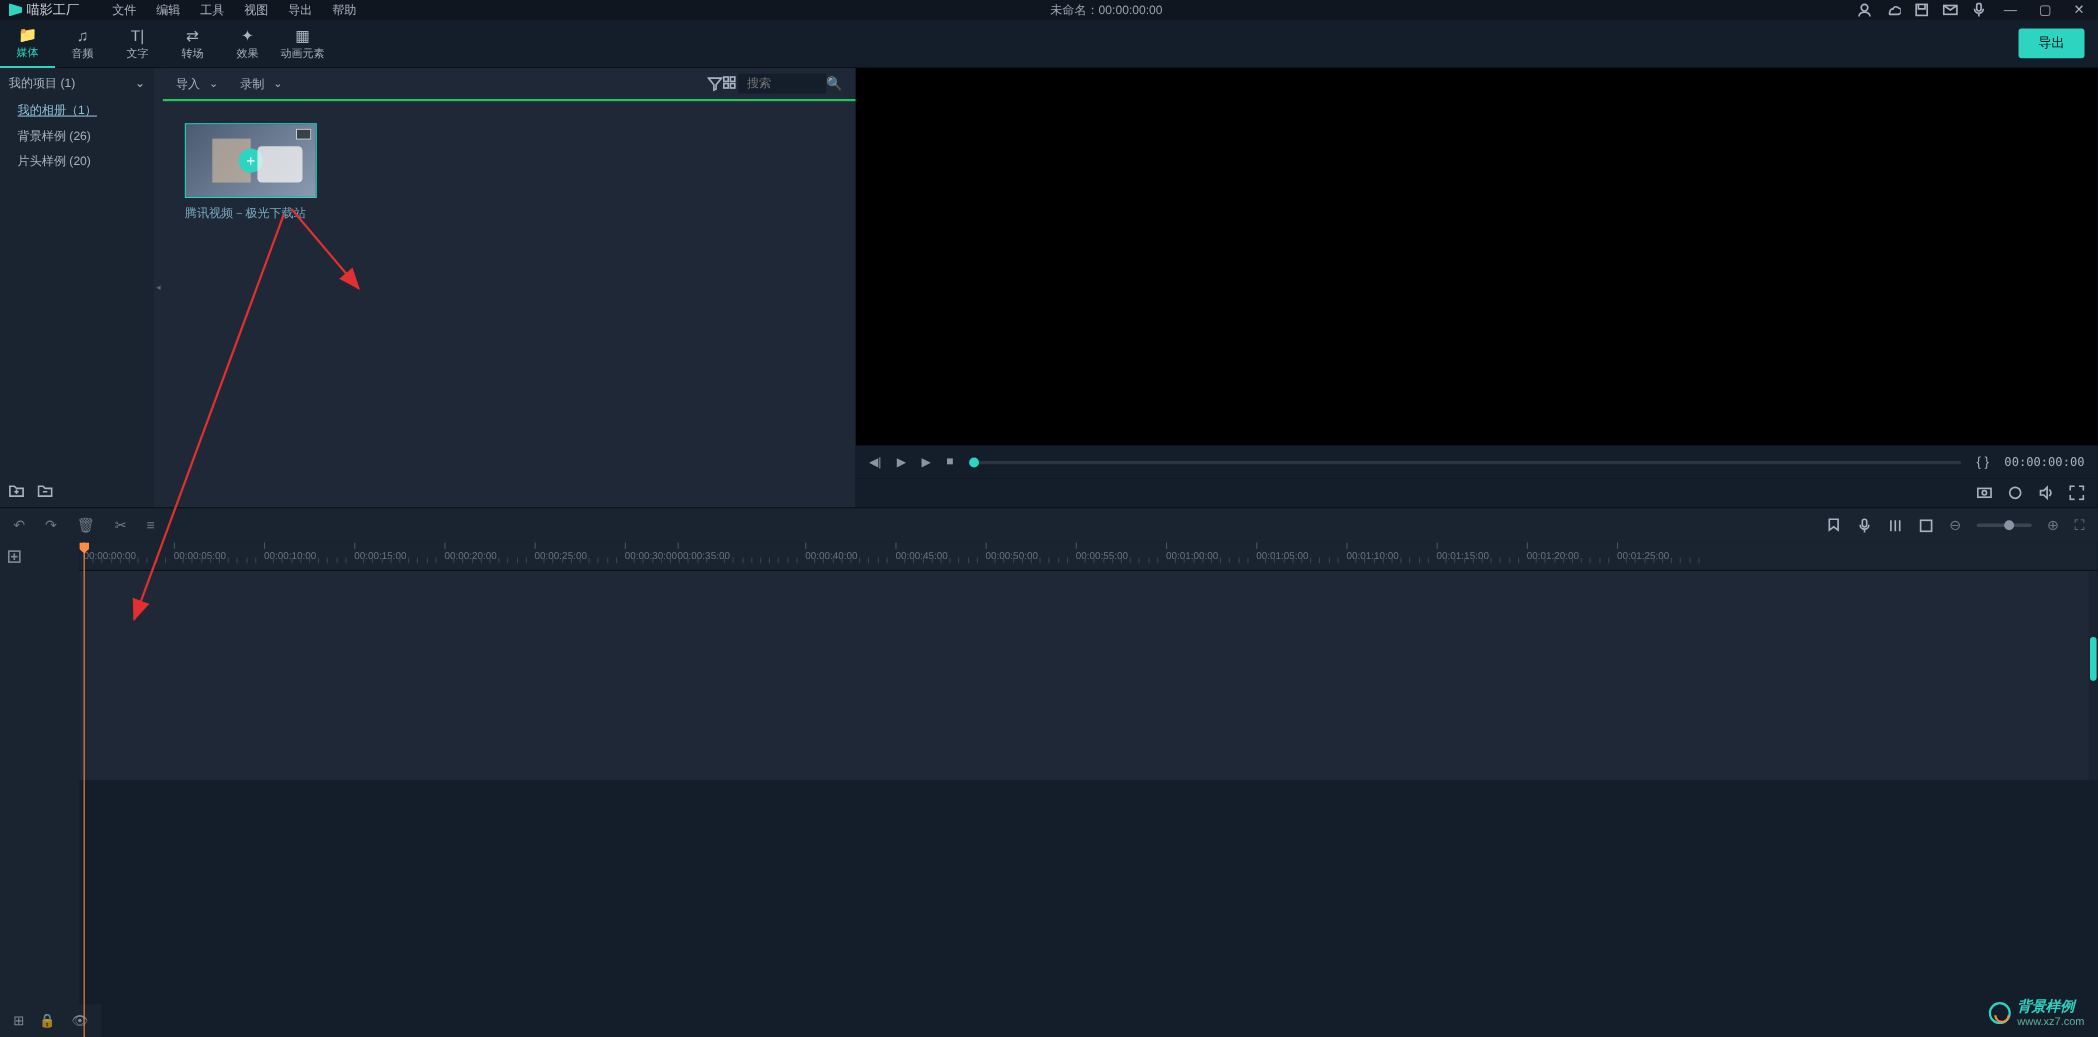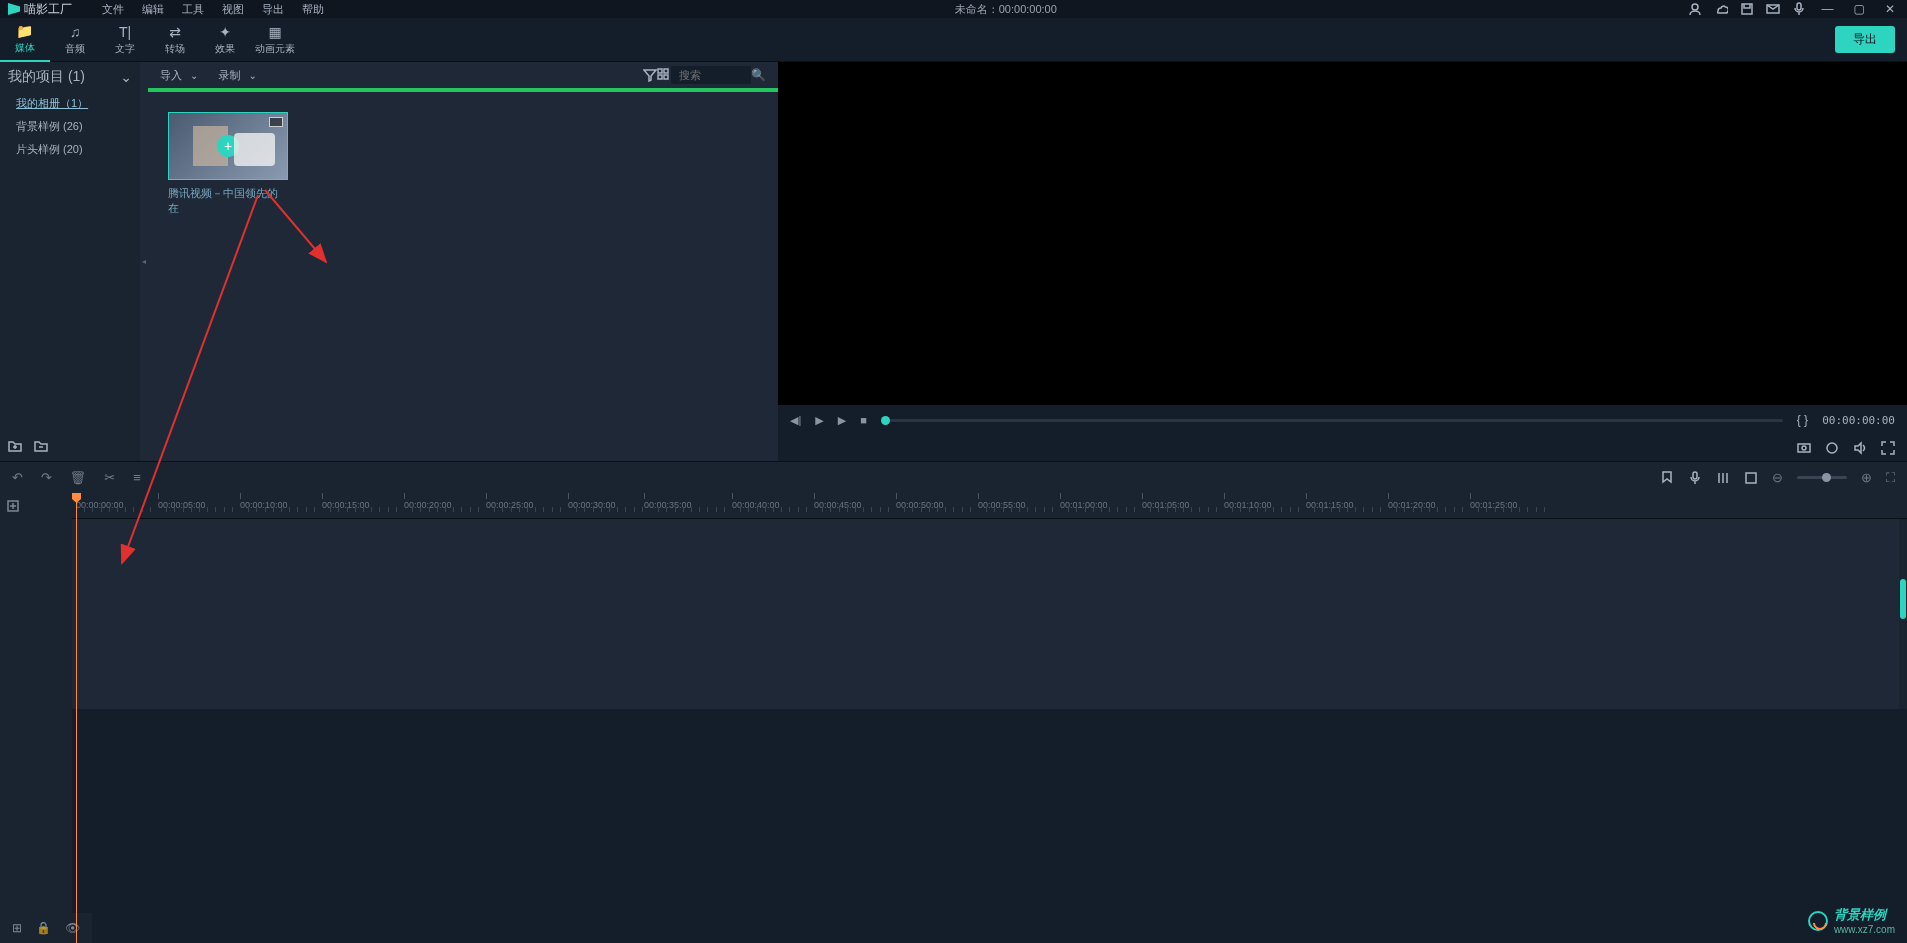--- a/index.html
+++ b/index.html
@@ -22,29 +22,29 @@
 .toolbar .tab.active { border-bottom: 2px solid #2dd4bf; color: #2dd4bf; }
 .toolbar .tab-icon { font-size: 14px; }
 .toolbar .spacer { flex: 1; }
 .toolbar .export-btn { background: #2dd4bf; color: #0a1018; padding: 5px 18px; border-radius: 3px; margin-right: 12px; cursor: pointer; font-size: 12px; font-weight: 500; }
 
 
 .main-row { height: 399px; display: flex; }
 
 
 .sidebar { width: 140px; background: #1a2330; display: flex; flex-direction: column; }
-.sidebar-header { padding: 6px 8px; display: flex; align-items: center; justify-content: space-between; font-size: 14px; }
+.sidebar-header { padding: 6px 8px; display: flex; align-items: center; justify-content: space-between; font-size: 11px; }
 .sidebar-item { padding: 4px 16px; font-size: 11px; cursor: pointer; }
 .sidebar-item.active { text-decoration: underline; color: #8fc1d8; }
 .sidebar-collapse { width: 8px; background: #1e2836; display: flex; align-items: center; justify-content: center; cursor: pointer; font-size: 8px; color: #5a6472; }
 .sidebar-bottom { margin-top: auto; padding: 8px; display: flex; gap: 12px; }
 
 
 .media-panel { flex: 1; background: #1e2836; display: flex; flex-direction: column; max-width: 630px; }
-.media-header { height: 30px; display: flex; align-items: center; padding: 0 12px; gap: 20px; border-bottom: 4px solid #22c55e; }
+.media-header { height: 30px; display: flex; align-items: center; padding: 0 12px; gap: 20px; border-bottom: 2px solid #22c55e; }
 .media-header .dropdown { display: flex; align-items: center; gap: 8px; cursor: pointer; font-size: 11px; }
 .media-header .dropdown::after { content: '⌄'; font-size: 10px; }
 .media-header .right-icons { margin-left: auto; display: flex; align-items: center; }
 .media-header .search-box { background: #141d2a; border: none; color: #8a94a2; padding: 3px 8px; width: 80px; font-size: 11px; }
 .media-header .search-btn { cursor: pointer; opacity: 0.7; }
 .media-grid { padding: 20px; flex: 1; }
 .media-item { width: 120px; display: inline-block; }
 .media-thumb { width: 120px; height: 68px; border: 1px solid #2dd4bf; position: relative; background: linear-gradient(135deg, #4a5a70 0%, #6a7a90 50%, #8a9ab0 100%); }
 .media-thumb::before { content: ''; position: absolute; left: 20%; top: 20%; width: 30%; height: 60%; background: rgba(200,180,160,0.7); }
 .media-thumb::after { content: ''; position: absolute; right: 10%; top: 30%; width: 35%; height: 50%; background: rgba(240,240,240,0.8); border-radius: 4px; }
@@ -214,21 +214,21 @@
         <input class="search-box" placeholder="搜索" style="">
         <span class="search-btn">🔍</span>
       </div>
     </div>
     <div class="media-grid">
       <div class="media-item">
         <div class="media-thumb">
           <div class="media-thumb-icon"></div>
           <div class="media-add-icon">+</div>
         </div>
-        <div class="media-label">腾讯视频－中国领先的在</div>
+        <div class="media-label">腾讯视频－极光下载站</div>
       </div>
     </div>
   </div>
 
   <div class="preview-panel">
     <div class="preview-video"></div>
     <div class="preview-controls">
       <span class="pc-icon">◀|</span>
       <span class="pc-icon">▶</span>
       <span class="pc-icon">▶</span>
@@ -362,21 +362,21 @@
         <div class="ruler-tick" style="left: 496px;"><div class="tick-line"></div>00:00:30:00</div>
         <div class="ruler-subtick" style="left: 504.2px;"></div>
         <div class="ruler-subtick" style="left: 512.4px;"></div>
         <div class="ruler-subtick" style="left: 520.6px;"></div>
         <div class="ruler-subtick" style="left: 528.8px;"></div>
         <div class="ruler-subtick" style="left: 537px;"></div>
         <div class="ruler-subtick" style="left: 545.2px;"></div>
         <div class="ruler-subtick" style="left: 553.4px;"></div>
         <div class="ruler-subtick" style="left: 561.6px;"></div>
         <div class="ruler-subtick" style="left: 569.8px;"></div>
-        <div class="ruler-tick" style="left: 572px;"><div class="tick-line"></div>00:00:35:00</div>
+        <div class="ruler-tick" style="left: 544px;"><div class="tick-line"></div>00:00:35:00</div>
         <div class="ruler-subtick" style="left: 586.2px;"></div>
         <div class="ruler-subtick" style="left: 594.4px;"></div>
         <div class="ruler-subtick" style="left: 602.6px;"></div>
         <div class="ruler-subtick" style="left: 610.8px;"></div>
         <div class="ruler-subtick" style="left: 619px;"></div>
         <div class="ruler-subtick" style="left: 627.2px;"></div>
         <div class="ruler-subtick" style="left: 635.4px;"></div>
         <div class="ruler-subtick" style="left: 643.6px;"></div>
         <div class="ruler-subtick" style="left: 651.8px;"></div>
         <div class="ruler-tick" style="left: 660px;"><div class="tick-line"></div>00:00:40:00</div>

